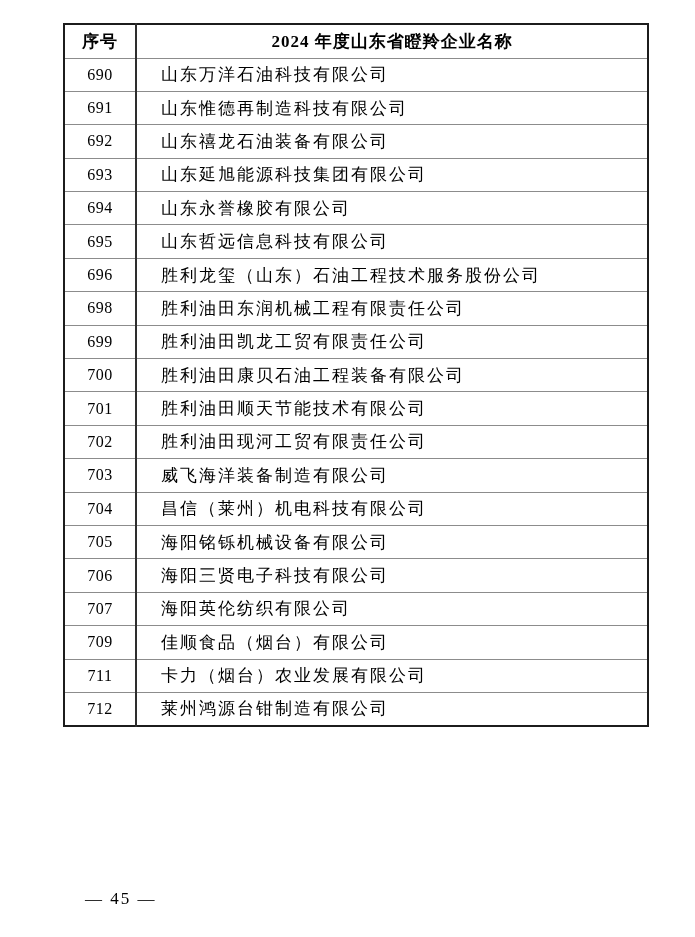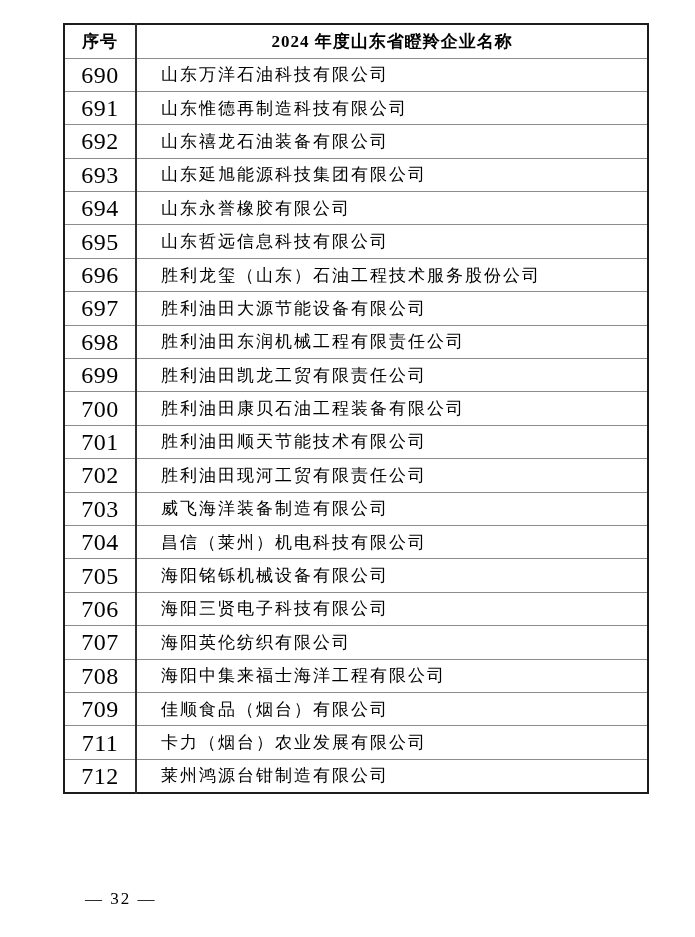--- a/index.html
+++ b/index.html
@@ -47,21 +47,21 @@
     border-right:2px solid var(--c-divider);
   }
 
   th.col-header{
     font-weight:bold;
     text-align:center;
     letter-spacing:1px;
   }
   td.cell-index{
     text-align:center;
-    font-size:24px;
+    font-size:16px;
     letter-spacing:0.5px;
   }
   td.cell-name{
     text-align:left;
     padding-left:24px;
     letter-spacing:2px;
   }
 
   .page-footer{
     position:absolute;
@@ -117,24 +117,20 @@
   <tr>
     <td class="cell-index">695</td>
     <td class="cell-name">山东哲远信息科技有限公司</td>
   </tr>
 
   <tr>
     <td class="cell-index">696</td>
     <td class="cell-name">胜利龙玺（山东）石油工程技术服务股份公司</td>
   </tr>
 
-  <tr>
-    <td class="cell-index">697</td>
-    <td class="cell-name">胜利油田大源节能设备有限公司</td>
-  </tr>
 
   <tr>
     <td class="cell-index">698</td>
     <td class="cell-name">胜利油田东润机械工程有限责任公司</td>
   </tr>
 
   <tr>
     <td class="cell-index">699</td>
     <td class="cell-name">胜利油田凯龙工贸有限责任公司</td>
   </tr>
@@ -172,39 +168,35 @@
   <tr>
     <td class="cell-index">706</td>
     <td class="cell-name">海阳三贤电子科技有限公司</td>
   </tr>
 
   <tr>
     <td class="cell-index">707</td>
     <td class="cell-name">海阳英伦纺织有限公司</td>
   </tr>
 
-  <tr>
-    <td class="cell-index">708</td>
-    <td class="cell-name">海阳中集来福士海洋工程有限公司</td>
-  </tr>
 
   <tr>
     <td class="cell-index">709</td>
     <td class="cell-name">佳顺食品（烟台）有限公司</td>
   </tr>
 
 
   <tr>
     <td class="cell-index">711</td>
     <td class="cell-name">卡力（烟台）农业发展有限公司</td>
   </tr>
 
   <tr>
     <td class="cell-index">712</td>
     <td class="cell-name">莱州鸿源台钳制造有限公司</td>
   </tr>
 
 </tbody>
   </table>
 
-  <div class="page-footer">— 32 —</div>
+  <div class="page-footer">— 45 —</div>
 
 </div>
 
 </body></html>

